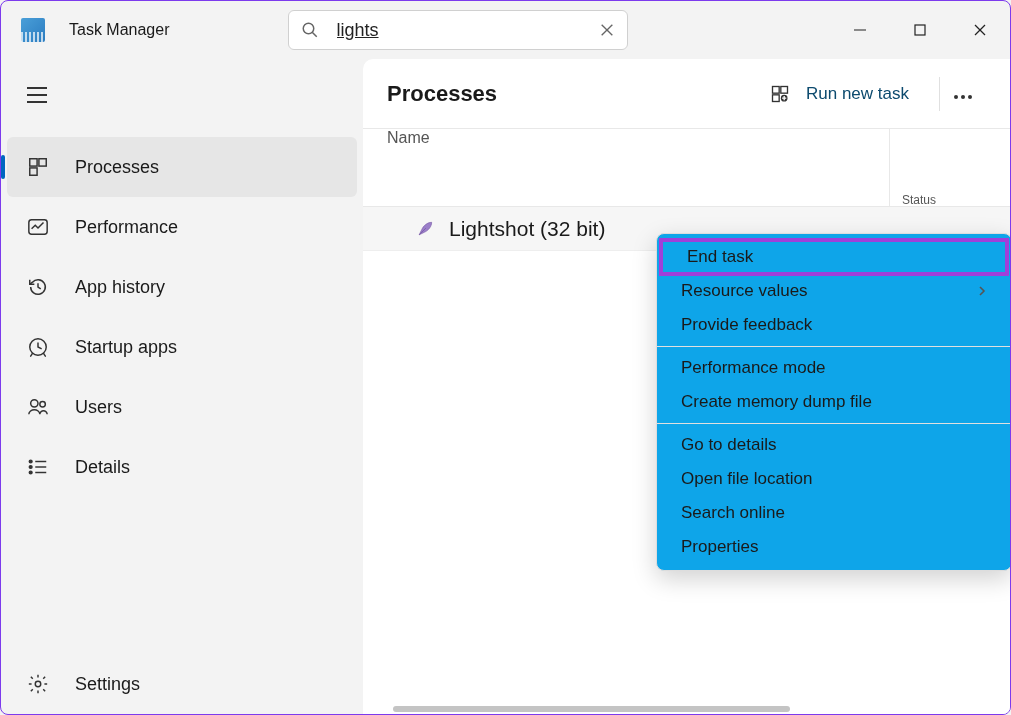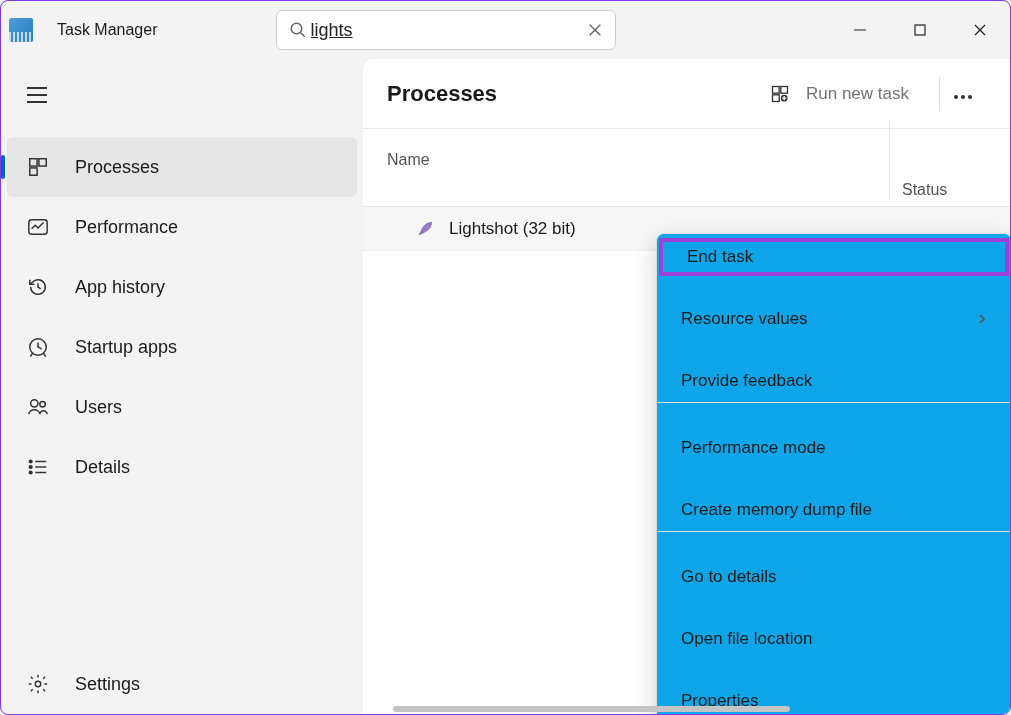--- a/index.html
+++ b/index.html
@@ -1,25 +1,25 @@
 <!DOCTYPE html>
 <html><head>
 <meta charset="utf-8">
 <style>
 * { box-sizing: border-box; margin: 0; padding: 0; font-family: 'Segoe UI', sans-serif; }
 body { width: 1011px; height: 715px; background: #f3f3f3; position: relative; border: 1px solid #7c3aed; border-radius: 8px; overflow: hidden; }
 
 
-.titlebar { height: 58px; display: flex; align-items: center; padding: 0 0 0 8px; }
+.titlebar { height: 58px; display: flex; align-items: center; padding: 0 0 0 20px; }
 .app-icon { width: 24px; height: 24px; background: linear-gradient(135deg, #4a9fd8, #2b7cc0); border-radius: 2px; margin-right: 24px; position: relative; }
 .app-icon::after { content: ''; position: absolute; bottom: 0; left: 0; right: 0; height: 10px; background: repeating-linear-gradient(90deg, #fff 0 2px, transparent 2px 4px); opacity: 0.7; }
 .app-title { font-size: 16px; color: #1a1a1a; flex: 0 0 auto; }
 .search-box { margin-left: 118px; width: 340px; height: 40px; background: #fff; border: 1px solid #d0d0d0; border-radius: 6px; display: flex; align-items: center; padding: 0 12px; }
 .search-icon { width: 18px; height: 18px; stroke: #666; stroke-width: 2; fill: none; }
-.search-input { flex: 1; border: none; outline: none; font-size: 18px; color: #222; margin-left: 4px; background: transparent; text-decoration: underline; }
+.search-input { flex: 1; border: none; outline: none; font-size: 18px; color: #222; margin-left: 18px; background: transparent; text-decoration: underline; }
 .search-clear { width: 16px; height: 16px; stroke: #666; stroke-width: 2; fill: none; cursor: pointer; }
 .window-controls { margin-left: auto; display: flex; }
 .win-btn { width: 60px; height: 48px; display: flex; align-items: center; justify-content: center; cursor: pointer; }
 .win-btn svg { width: 14px; height: 14px; stroke: #222; stroke-width: 1.2; fill: none; }
 
 
 .main { display: flex; height: calc(100% - 58px); }
 .sidebar { width: 362px; display: flex; flex-direction: column; padding-top: 14px; }
 .hamburger { width: 48px; height: 44px; display: flex; align-items: center; justify-content: center; margin-left: 12px; margin-bottom: 20px; cursor: pointer; }
 .hamburger svg { width: 20px; height: 16px; stroke: #333; stroke-width: 1.8; }
@@ -27,36 +27,36 @@
 .nav-item.active { background: #e6e6e6; }
 .nav-item.active::before { content: ''; position: absolute; left: -6px; top: 18px; bottom: 18px; width: 4px; background: #0067c0; border-radius: 2px; }
 .nav-icon { width: 22px; height: 22px; margin-right: 26px; display: flex; align-items: center; justify-content: center; }
 .nav-icon svg { width: 22px; height: 22px; stroke: #333; stroke-width: 1.6; fill: none; }
 .sidebar-spacer { flex: 1; }
 
 
 .content { flex: 1; background: #fff; border-top-left-radius: 10px; display: flex; flex-direction: column; position: relative; }
 .content-header { height: 70px; display: flex; align-items: center; padding: 0 24px; border-bottom: 1px solid #e8e8e8; }
 .page-title { font-size: 22px; font-weight: 600; color: #1a1a1a; flex: 1; }
-.run-task { display: flex; align-items: center; gap: 16px; font-size: 17px; color: #737373; cursor: pointer; padding: 6px 12px; }
+.run-task { display: flex; align-items: center; gap: 16px; font-size: 17px; color: #0c4a6e; cursor: pointer; padding: 6px 12px; }
 .run-task-icon { width: 20px; height: 20px; }
 .more-btn { margin-left: 18px; padding: 8px 14px; cursor: pointer; border-left: 1px solid #e0e0e0; }
 .more-btn svg { width: 18px; height: 4px; }
 
-.table-header { height: 78px; display: flex; align-items: center; padding-bottom: 16px; border-bottom: 1px solid #e8e8e8; }
+.table-header { height: 78px; display: flex; align-items: flex-start; padding-bottom: 16px; border-bottom: 1px solid #e8e8e8; }
 .col-name { padding-left: 24px; flex: 0 0 526px; font-size: 16px; color: #555; display: flex; align-items: center; }
-.col-status { flex: 1; font-size: 16px; color: #555; padding-left: 12px; border-left: 1px solid #e8e8e8; height: 78px; display: flex; align-items: flex-end; padding-bottom: 0; }
+.col-status { flex: 1; font-size: 12px; color: #555; padding-left: 12px; border-left: 1px solid #e8e8e8; height: 78px; display: flex; align-items: flex-end; padding-bottom: 0; }
 
 .process-row { height: 44px; display: flex; align-items: center; padding-left: 52px; background: #f6f6f6; border-bottom: 1px solid #eee; }
 .proc-icon { width: 20px; height: 20px; margin-right: 14px; }
-.proc-name { font-size: 17px; color: #1a1a1a; }
+.proc-name { font-size: 21px; color: #1a1a1a; }
 
 
 .context-menu { position: absolute; left: 293px; top: 174px; width: 356px; background: #0ea5e9; border: 1px solid #ddd; border-radius: 8px; box-shadow: 0 8px 24px rgba(0,0,0,0.18); padding: 6px 0; }
-.ctx-item { height: 34px; display: flex; align-items: center; padding: 0 24px; font-size: 17px; color: #1a1a1a; cursor: pointer; position: relative; margin-top: 28px; }
+.ctx-item { height: 34px; display: flex; align-items: center; padding: 0 24px; font-size: 17px; color: #1a1a1a; cursor: pointer; position: relative; }
 .ctx-item.highlighted { border: 4px solid #9f3fd9; margin: -2px 2px; height: 38px; }
 .ctx-item .chevron { margin-left: auto; }
 .ctx-sep { height: 1px; background: #e0e0e0; margin: 4px 0; }
 
 .scrollbar-bottom { position: absolute; bottom: 2px; left: 30px; right: 220px; height: 6px; background: #c4c4c4; border-radius: 3px; }
 </style>
 </head>
 <body>
 
 <div class="titlebar">
@@ -238,19 +238,22 @@
           <span>Create memory dump file</span>
         </div>
       <div class="ctx-sep"></div>
       <div class="ctx-item">
           <span>Go to details</span>
         </div>
       <div class="ctx-item">
           <span>Open file location</span>
         </div>
       <div class="ctx-item">
+          <span>Search online</span>
+        </div>
+      <div class="ctx-item">
           <span>Properties</span>
         </div>
     </div>
 
     <div class="scrollbar-bottom"></div>
   </div>
 </div>
 
 </body></html>

